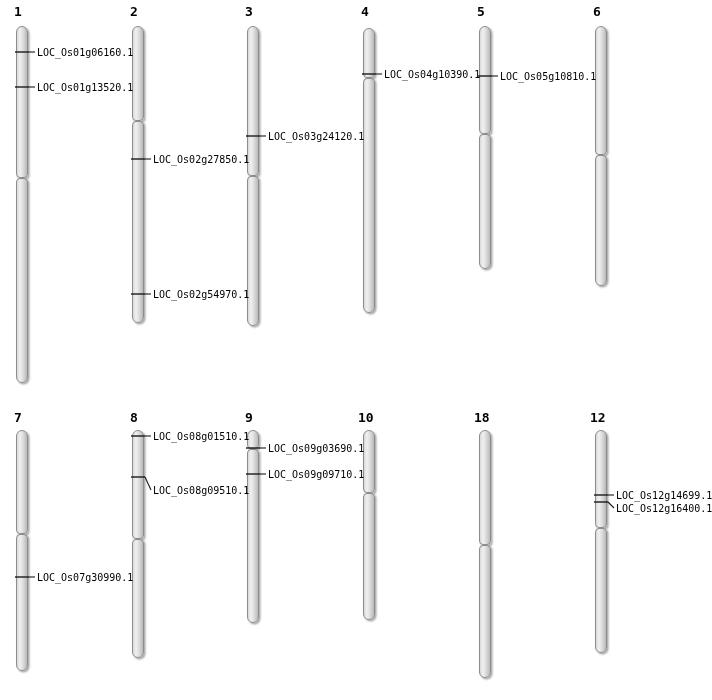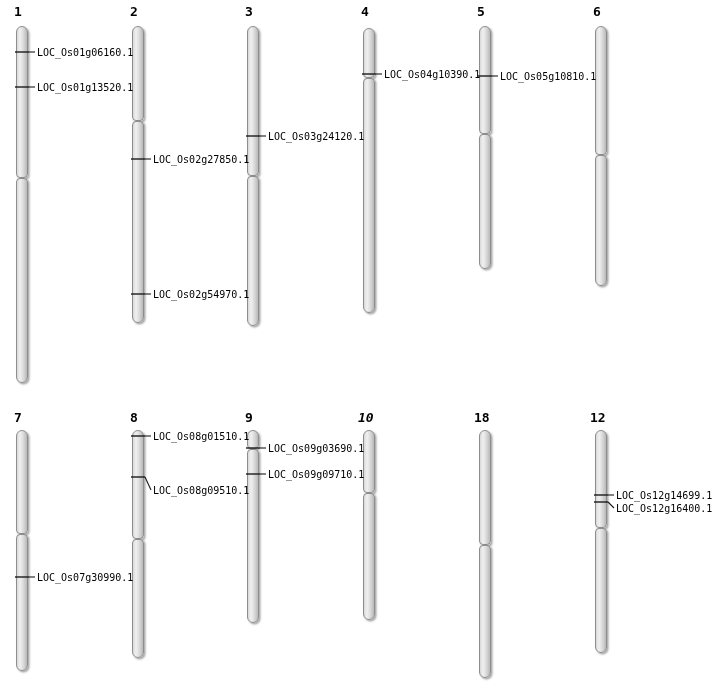--- a/index.html
+++ b/index.html
@@ -73,21 +73,21 @@
     <div class="chr-seg seg-bottom" style="left: 595px; top: 155px; width: 12px; height: 131px;"></div>
     <div class="chr-number" style="left: 14px; top: 411px;">7</div>
     <div class="chr-seg seg-top" style="left: 16px; top: 430px; width: 12px; height: 104px;"></div>
     <div class="chr-seg seg-bottom" style="left: 16px; top: 534px; width: 12px; height: 137px;"></div>
     <div class="chr-number" style="left: 130px; top: 411px;">8</div>
     <div class="chr-seg seg-top" style="left: 132px; top: 430px; width: 12px; height: 109px;"></div>
     <div class="chr-seg seg-bottom" style="left: 132px; top: 539px; width: 12px; height: 119px;"></div>
     <div class="chr-number" style="left: 245px; top: 411px;">9</div>
     <div class="chr-seg seg-top" style="left: 247px; top: 430px; width: 12px; height: 19px;"></div>
     <div class="chr-seg seg-bottom" style="left: 247px; top: 449px; width: 12px; height: 174px;"></div>
-    <div class="chr-number" style="left: 358px; top: 411px; font-style: italic;">10</div>
+    <div class="chr-number" style="left: 358px; top: 411px;">10</div>
     <div class="chr-seg seg-top" style="left: 363px; top: 430px; width: 12px; height: 63px;"></div>
     <div class="chr-seg seg-bottom" style="left: 363px; top: 493px; width: 12px; height: 127px;"></div>
     <div class="chr-number" style="left: 474px; top: 411px;">18</div>
     <div class="chr-seg seg-top" style="left: 479px; top: 430px; width: 12px; height: 115px;"></div>
     <div class="chr-seg seg-bottom" style="left: 479px; top: 545px; width: 12px; height: 133px;"></div>
     <div class="chr-number" style="left: 590px; top: 411px; text-align: center;">12</div>
     <div class="chr-seg seg-top" style="left: 595px; top: 430px; width: 12px; height: 98px;"></div>
     <div class="chr-seg seg-bottom" style="left: 595px; top: 528px; width: 12px; height: 125px;"></div>
     <svg id="overlay" xmlns="http://www.w3.org/2000/svg" width="712" height="700" viewBox="0 0 712 700">
       <line class="tick" x1="15" y1="52" x2="29" y2="52"></line>

